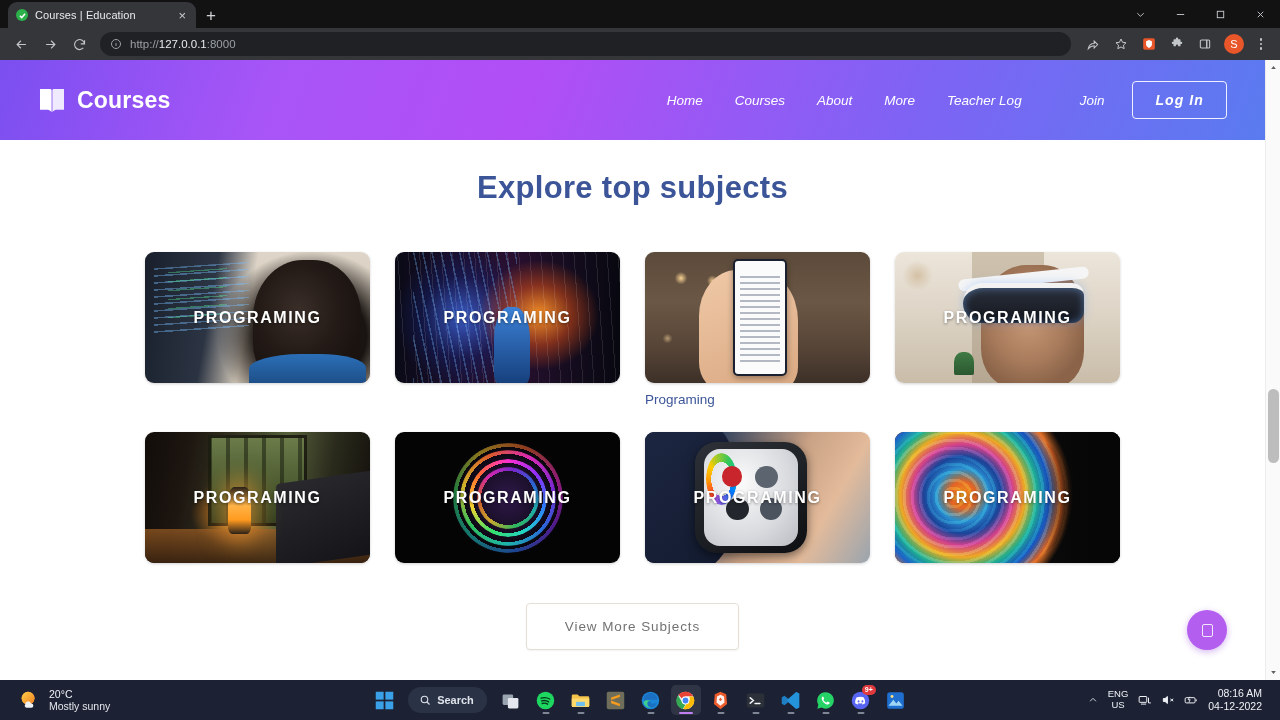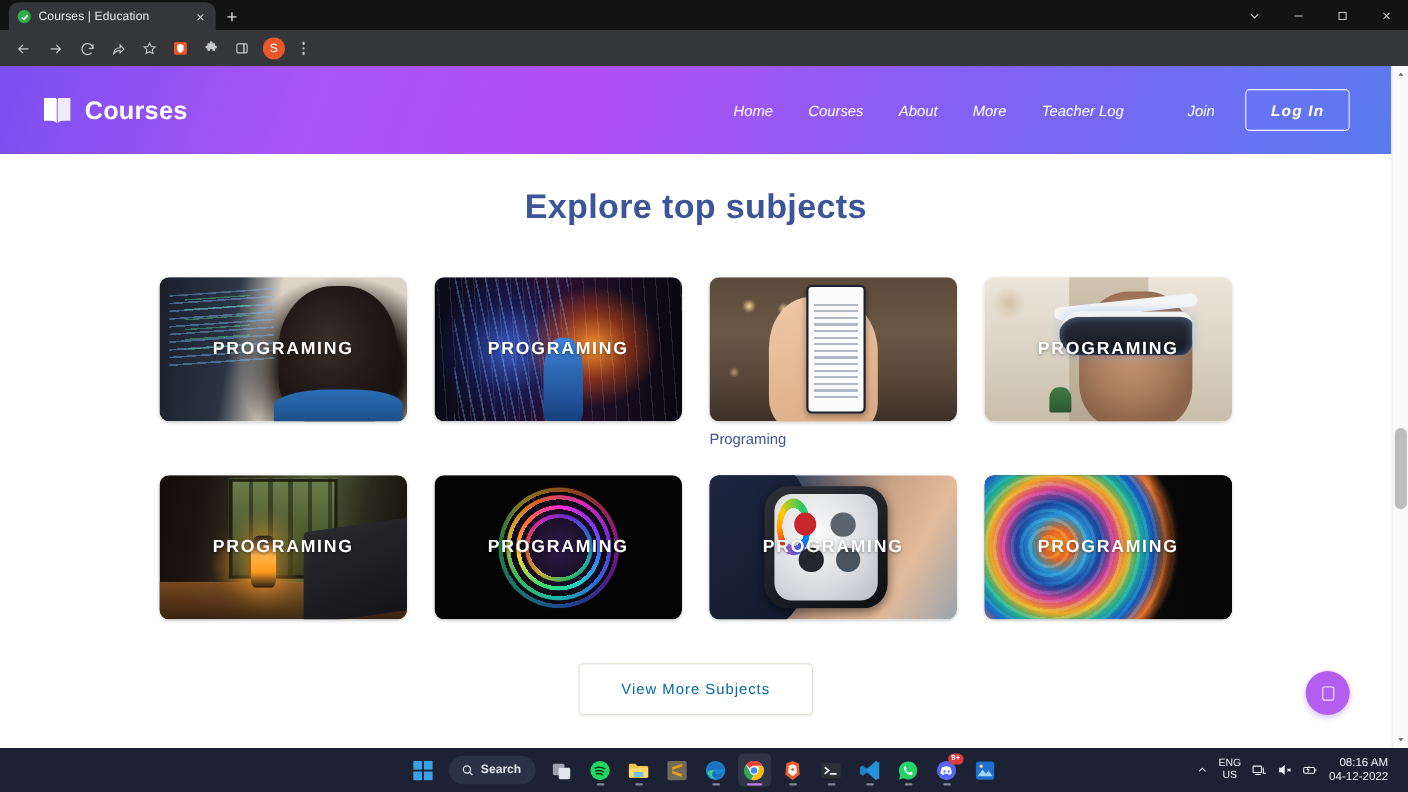--- a/index.html
+++ b/index.html
@@ -116,21 +116,21 @@
   .card .label {
     position:absolute; left:0; right:0; top:50%; transform:translateY(-50%);
     text-align:center; color:#fff; font-size:16px; font-weight:700;
     letter-spacing:1.6px; text-shadow:0 1px 3px rgba(0,0,0,.45);
   }
   .card-caption { margin-top:9px; font-size:13.5px; color:#3b5598; }
 
   .more-wrap { display:flex; justify-content:center; margin-top:40px; }
   .more-btn {
     border:1px solid #e6ded4; border-radius:4px; background:#fff;
-    color:#0369a1; font-size:13.5px; letter-spacing:.9px;
+    color:#737373; font-size:13.5px; letter-spacing:.9px;
     padding:15px 38px; box-shadow:0 1px 2px rgba(0,0,0,.05);
   }
 
   .fab {
     position:absolute; right:38px; bottom:30px; width:40px; height:40px;
     border-radius:50%; background:#b45ef0; display:flex; align-items:center;
     justify-content:center; box-shadow:0 2px 7px rgba(150,80,220,.4);
   }
   .fab-glyph { width:11px; height:13px; border:1.4px solid rgba(255,255,255,.85); border-radius:2px; }
 
@@ -363,20 +363,29 @@
       <svg viewBox="0 0 24 24" fill="none" stroke="currentColor" stroke-width="1.8">
           <path d="M5 12h14M13 6l6 6-6 6"></path>
         </svg>
     </div>
     <div class="tbtn">
       <svg viewBox="0 0 24 24" fill="none" stroke="currentColor" stroke-width="1.8">
         <path d="M20 11a8 8 0 1 0-2 6.5"></path>
           <path d="M20 5v6h-6"></path>
       </svg>
     </div>
+    <div class="omnibox">
+      <span class="omni-info">
+        <svg viewBox="0 0 24 24" fill="none" stroke="currentColor" stroke-width="2">
+          <circle cx="12" cy="12" r="9"></circle>
+            <path d="M12 10v6M12 7.2v.6"></path>
+        </svg>
+      </span>
+      <span class="omni-url"><span>http://</span><b>127.0.0.1</b><span>:8000</span></span>
+    </div>
     <div class="tb-right">
       <div class="tbtn">
         <svg viewBox="0 0 24 24" fill="none" stroke="currentColor" stroke-width="1.8">
           <path d="M4 20c1-7 6-9 10-9V7l6 6-6 6v-4c-4 0-7 1.5-10 5z"></path>
         </svg>
       </div>
       <div class="tbtn">
         <svg viewBox="0 0 24 24" fill="none" stroke="currentColor" stroke-width="1.7">
           <path d="M12 3.5l2.6 5.6 6 .7-4.4 4.2 1.2 6L12 17.1 6.6 20l1.2-6L3.4 9.8l6-.7z"></path>
         </svg>
@@ -554,20 +563,37 @@
       <div class="sb-thumb"></div>
       <div class="sb-arrow bottom">
         <svg viewBox="0 0 24 24" fill="#5f5f5f">
             <path d="M12 17L4 7h16z"></path>
           </svg>
       </div>
     </div>
   </div>
 
   <div class="taskbar">
+    <div class="weather">
+      <svg class="weather-icon" viewBox="0 0 24 24">
+        <circle cx="11" cy="10" r="7" fill="#f7a432"></circle>
+        <circle cx="11" cy="10" r="7" fill="url(#g1)"></circle>
+        <defs>
+            <linearGradient id="g1" x1="0" y1="0" x2="1" y2="1">
+          <stop offset="0" stop-color="#ffd04a"></stop>
+              <stop offset="1" stop-color="#ef7e21"></stop>
+        </linearGradient>
+          </defs>
+        <path d="M8 16.5a3 3 0 0 1 3-3 3.4 3.4 0 0 1 3.2 2.2 2.4 2.4 0 0 1 .3 4.8H9.2A2.4 2.4 0 0 1 8 16.5z" fill="#eef2f7"></path>
+      </svg>
+      <div class="weather-text">
+        <div class="weather-temp">20°C</div>
+        <div class="weather-desc">Mostly sunny</div>
+      </div>
+    </div>
 
     <div class="tb-center">
       <div class="tbi">
         <svg class="glyph" viewBox="0 0 24 24">
           <rect x="2" y="2" width="9" height="9" fill="#3aa0e8"></rect>
             <rect x="13" y="2" width="9" height="9" fill="#3aa0e8"></rect>
           <rect x="2" y="13" width="9" height="9" fill="#3aa0e8"></rect>
             <rect x="13" y="13" width="9" height="9" fill="#3aa0e8"></rect>
         </svg>
       </div>

